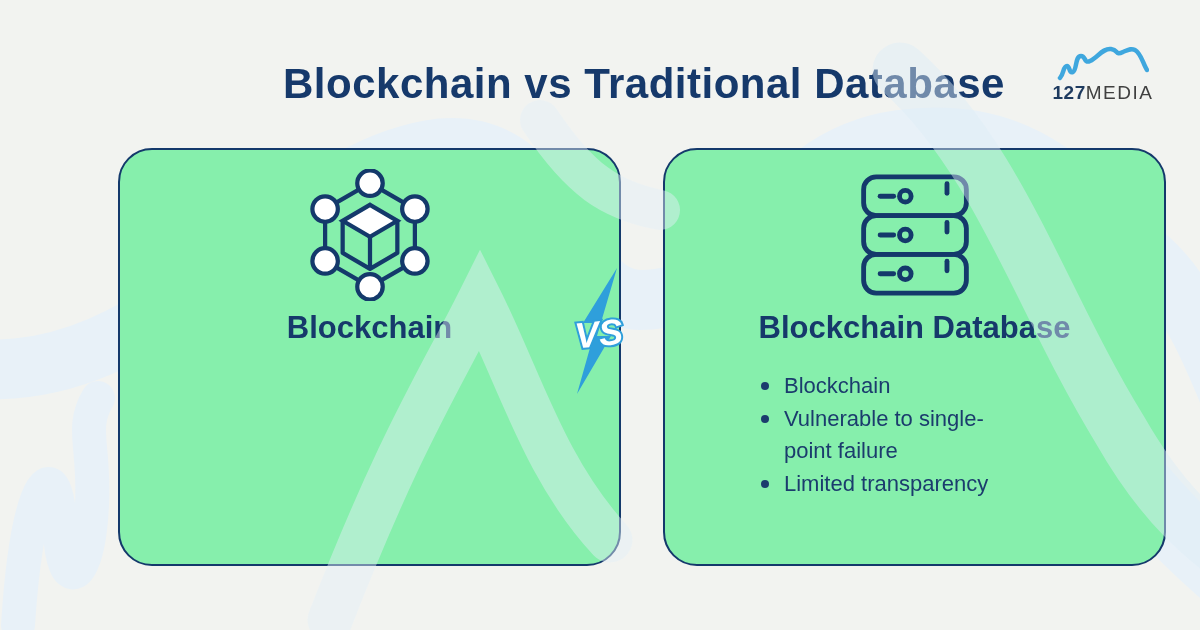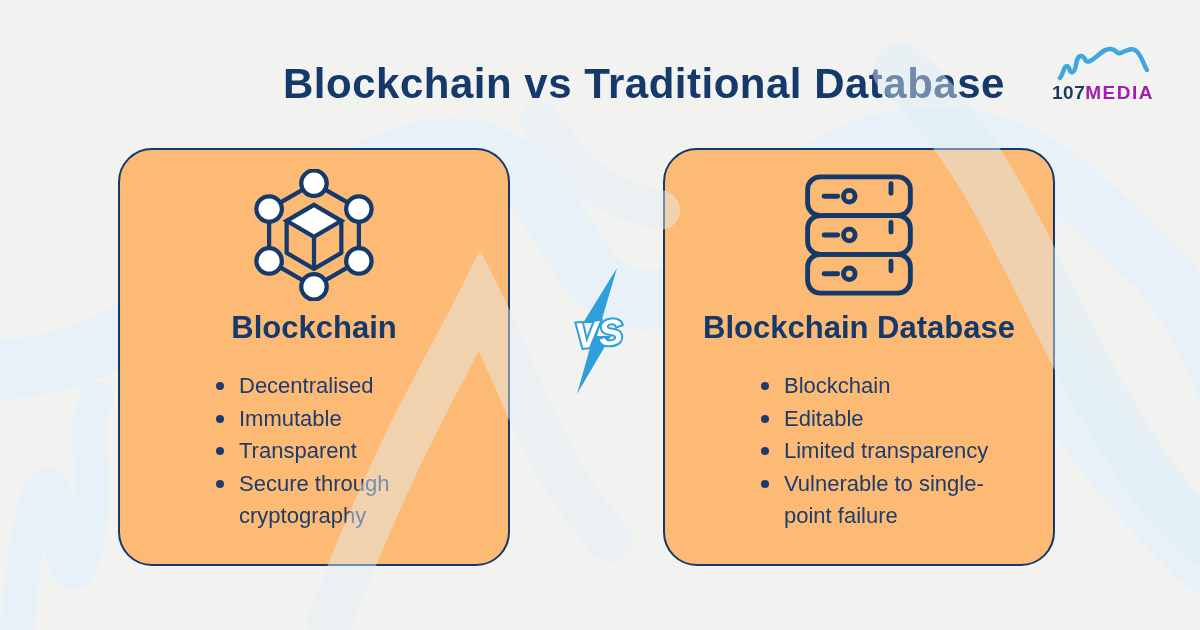--- a/index.html
+++ b/index.html
@@ -17,26 +17,26 @@
     position:absolute; top:62px; left:0; width:100%;
     text-align:center; font-size:42px; line-height:44px;
     font-weight:700; color:#16396B; letter-spacing:.5px;padding-left:44px;
   }
 
   
   .logo { position:absolute; top:44px; right:34px; width:126px; text-align:center; }
   .logo svg { display:block; margin:0 auto; }
   .logo-text { font-size:19px; margin-top:0px; white-space:nowrap; }
   .logo-number { font-weight:700; color:#1E3A5F; letter-spacing:.5px; }
-  .logo-name   { font-weight:700; color:#a21caf; letter-spacing:1.5px;margin-top:16px; }
+  .logo-name   { font-weight:400; color:#404040; letter-spacing:1.5px;margin-top:16px; }
 
   
   .card {
-    position:absolute; top:148px; width:392px; height:418px;
-    background:#fdba74; border:2.5px solid #14396B; border-radius:34px;
+    position:absolute; top:148px; width:503px; height:418px;
+    background:#86efac; border:2.5px solid #14396B; border-radius:34px;
     box-sizing:border-box; text-align:center; z-index:1;
   }
   .card-left  { left:118px; }
   .card-right { left:663px; }
   .card-icon { margin-top:18px; height:134px; display:flex; align-items:center; justify-content:center; }
   .card-title { font-size:31px; font-weight:700; color:#16396B; margin-top:8px; }
   .card-bullets { margin:24px 0 0; padding:0 0 0 119px; list-style:none; text-align:left; }
   .card-bullets li {
     position:relative; font-size:22px; line-height:32.5px;
     color:#1B3C6D; white-space:pre-line;
@@ -60,48 +60,41 @@
     <path d="M 980,300 C 1080,380 1100,480 1270,610" stroke="#E8F1F8" stroke-width="70" stroke-linecap="round"></path>
   </svg>
 
   <div class="page-title">Blockchain vs Traditional Database</div>
 
   <div class="logo">
     <svg width="92" height="38" viewBox="0 0 92 38" fill="none">
       <path d="M 3,34 C 7,30 6,22 10,22 C 13,22 12,30 16,28 C 20,26 18,12 24,12 C 29,12 27,20 33,17 C 41,13 46,4 54,5 C 62,6 58,12 66,8 C 71,6 74,4 78,6 C 84,9 86,20 90,26" stroke="#3FA7DE" stroke-width="4.5" stroke-linecap="round" stroke-linejoin="round"></path>
     </svg>
     <div class="logo-text">
-      <span class="logo-number">107</span><span class="logo-name">MEDIA</span>
+      <span class="logo-number">127</span><span class="logo-name">MEDIA</span>
     </div>
   </div>
 
   <div class="card card-left">
     <div class="card-icon">
       <svg width="132" height="132" viewBox="0 0 140 140" fill="none">
         <polygon points="70,15 117.6,42.5 117.6,97.5 70,125 22.4,97.5 22.4,42.5" stroke="#14396B" stroke-width="4.5" fill="none"></polygon>
 
         <polygon points="70,38 99,55 70,72 41,55" stroke="#14396B" stroke-width="4.5" fill="#FFFFFF"></polygon>
         <path d="M 41,55 L 41,89 L 70,106 L 99,89 L 99,55 M 70,72 L 70,106" stroke="#14396B" stroke-width="4.5" fill="none" stroke-linejoin="round"></path>
 
         <circle cx="70" cy="15" r="13.5" fill="#FFFFFF" stroke="#14396B" stroke-width="4.5"></circle>
         <circle cx="117.6" cy="42.5" r="13.5" fill="#FFFFFF" stroke="#14396B" stroke-width="4.5"></circle>
         <circle cx="117.6" cy="97.5" r="13.5" fill="#FFFFFF" stroke="#14396B" stroke-width="4.5"></circle>
         <circle cx="70" cy="125" r="13.5" fill="#FFFFFF" stroke="#14396B" stroke-width="4.5"></circle>
         <circle cx="22.4" cy="97.5" r="13.5" fill="#FFFFFF" stroke="#14396B" stroke-width="4.5"></circle>
         <circle cx="22.4" cy="42.5" r="13.5" fill="#FFFFFF" stroke="#14396B" stroke-width="4.5"></circle>
       </svg>
     </div>
     <div class="card-title">Blockchain</div>
-    <ul class="card-bullets">
-      <li>Decentralised</li>
-      <li>Immutable</li>
-      <li>Transparent</li>
-      <li>Secure through
-cryptography</li>
-    </ul>
   </div>
 
   <div class="vs-badge">
     <svg width="94" height="130" viewBox="0 0 94 130" fill="none">
       <polygon points="64,2 30,57 44,57 24,128 58,70 44,70" fill="#2F9FDB"></polygon>
       <text x="46" y="80" text-anchor="middle" font-family="Liberation Sans, sans-serif" font-size="36" font-weight="bold" font-style="italic" fill="#FFFFFF" stroke="#2F9FDB" stroke-width="4" paint-order="stroke" transform="rotate(-6 46 70)">VS</text>
     </svg>
   </div>
 
   <div class="card card-right">
@@ -120,24 +113,23 @@
         <line x1="93" y1="52" x2="93" y2="66" stroke="#14396B" stroke-width="5" stroke-linecap="round" stroke-dasharray="10 8"></line>
 
         <line x1="24" y1="105" x2="38" y2="105" stroke="#14396B" stroke-width="5" stroke-linecap="round"></line>
         <circle cx="50" cy="105" r="6" stroke="#14396B" stroke-width="5" fill="none"></circle>
         <line x1="93" y1="92" x2="93" y2="106" stroke="#14396B" stroke-width="5" stroke-linecap="round" stroke-dasharray="10 8"></line>
       </svg>
     </div>
     <div class="card-title">Blockchain Database</div>
     <ul class="card-bullets">
       <li>Blockchain</li>
-      <li>Editable</li>
-      <li>Limited transparency</li>
       <li>Vulnerable to single-
 point failure</li>
+      <li>Limited transparency</li>
     </ul>
   </div>
 
   <svg class="waves-fg" width="1200" height="630" viewBox="0 0 1200 630" fill="none" style="z-index:3;">
     <path d="M 900,70 C 1000,160 1040,300 1120,430 C 1160,500 1200,540 1270,585" stroke="#DEEDF7" stroke-width="55" stroke-linecap="round"></path>
     <path d="M 330,620 C 400,440 440,380 480,300 C 520,380 545,470 610,540" stroke="#E4F0F8" stroke-width="45" stroke-linecap="round"></path>
     <path d="M 540,120 C 580,180 610,200 660,210" stroke="#E4F0F8" stroke-width="40" stroke-linecap="round"></path>
   </svg>
 
 </div>

